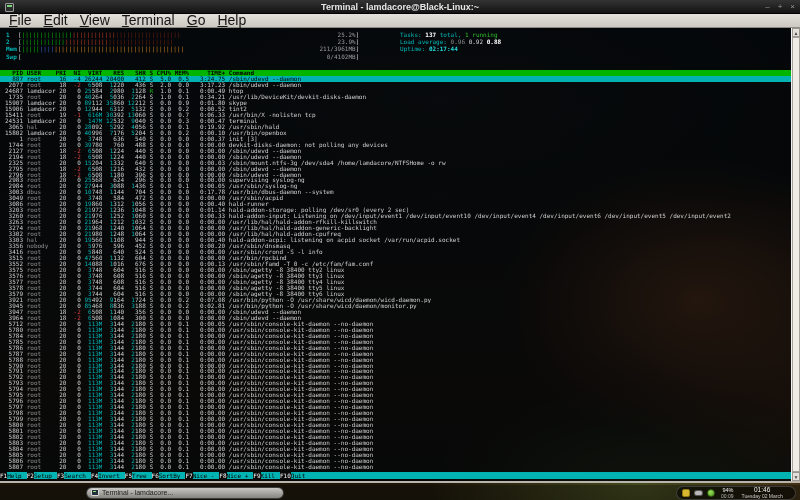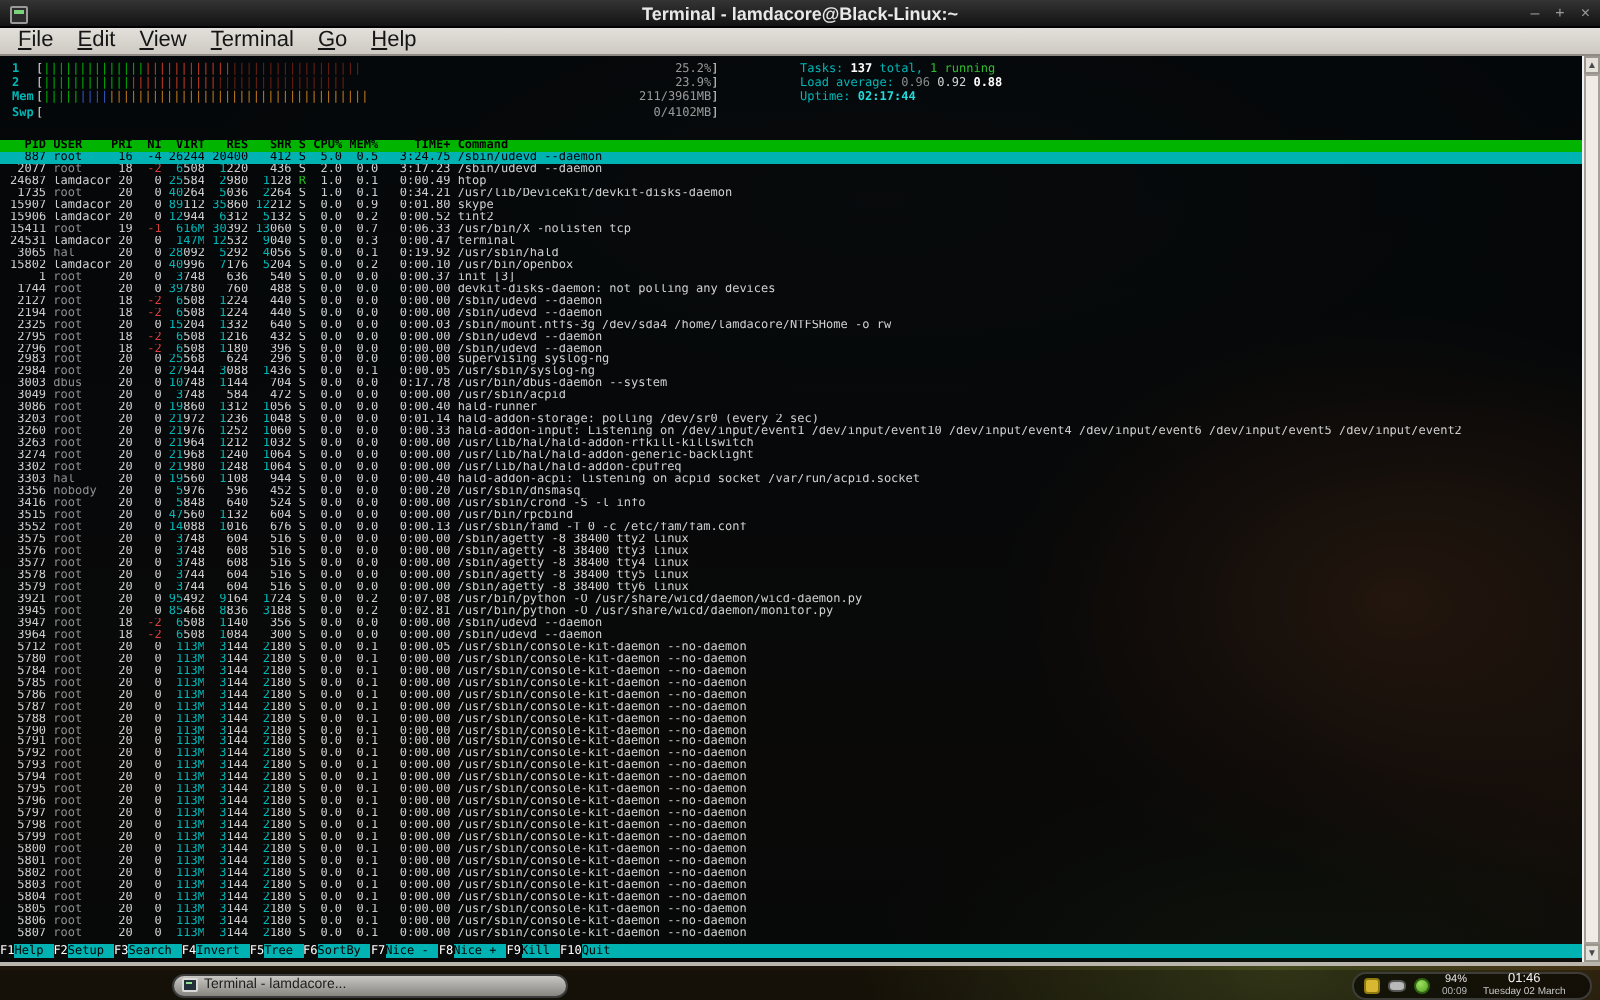--- a/index.html
+++ b/index.html
@@ -12,21 +12,21 @@
   radial-gradient(ellipse 200px 260px at 99% 75%, rgba(160,85,35,.55), transparent 75%),
   linear-gradient(180deg,#121214 0%,#16130f 35%,#241810 55%,#2e1c0e 78%,#1a1408 100%)}
 
 #window{position:absolute;left:0;top:0;width:800px;height:483px;border-bottom:2px solid #b9b5ad}
 #titlebar{position:absolute;left:0;top:0;width:800px;height:14px;background:linear-gradient(#343434,#131313);border-bottom:1px solid #000}
 #title{position:absolute;left:0;right:0;top:0;text-align:center;font-size:9px;font-weight:bold;color:#e8e8e8;line-height:14px}
 #win-icon{position:absolute;left:5px;top:2.5px;width:9px;height:9px;background:#2c2c2c;border:1px solid #9a9a9a;border-radius:1px}
 #win-icon::after{content:"";position:absolute;left:1px;top:1px;width:5px;height:2px;background:#79d379}
 #win-btns{position:absolute;right:5px;top:0;height:14px;display:flex;gap:8px;align-items:center;color:#9a9a9a;font-size:8px;line-height:14px}
 #win-btns span{cursor:default}
-#menubar{position:absolute;left:0;top:14px;width:800px;height:14px;background:linear-gradient(#e3e0db,#cdc9c2);border-bottom:1px solid #8f8b84;display:flex;align-items:center;padding-left:3px;font-size:11px;color:#151515}
+#menubar{position:absolute;left:0;top:14px;width:800px;height:14px;background:linear-gradient(#e3e0db,#cdc9c2);border-bottom:1px solid #8f8b84;display:flex;align-items:center;padding-left:3px;font-size:14px;color:#151515}
 .menu-item{padding:0 6px;line-height:13px}
 .menu-item u{text-decoration:underline}
 
 #term{position:absolute;left:0;top:28px;width:791px;height:453px;background:rgba(1,5,8,.8);font-family:"DejaVu Sans Mono",monospace;font-size:6px;color:#cfcfcf;overflow:hidden}
 #meters{position:absolute;left:6px;top:3px;width:360px}
 .mline{display:flex;height:7.2px;line-height:7px;white-space:pre}
 .mlabel{width:12px;color:#00b7b7;font-weight:bold}
 .mbrack{color:#d8d8d8}
 .mbar{width:334px;display:flex;justify-content:space-between;overflow:hidden;white-space:pre}
 .mval{color:#9a9a9a}

